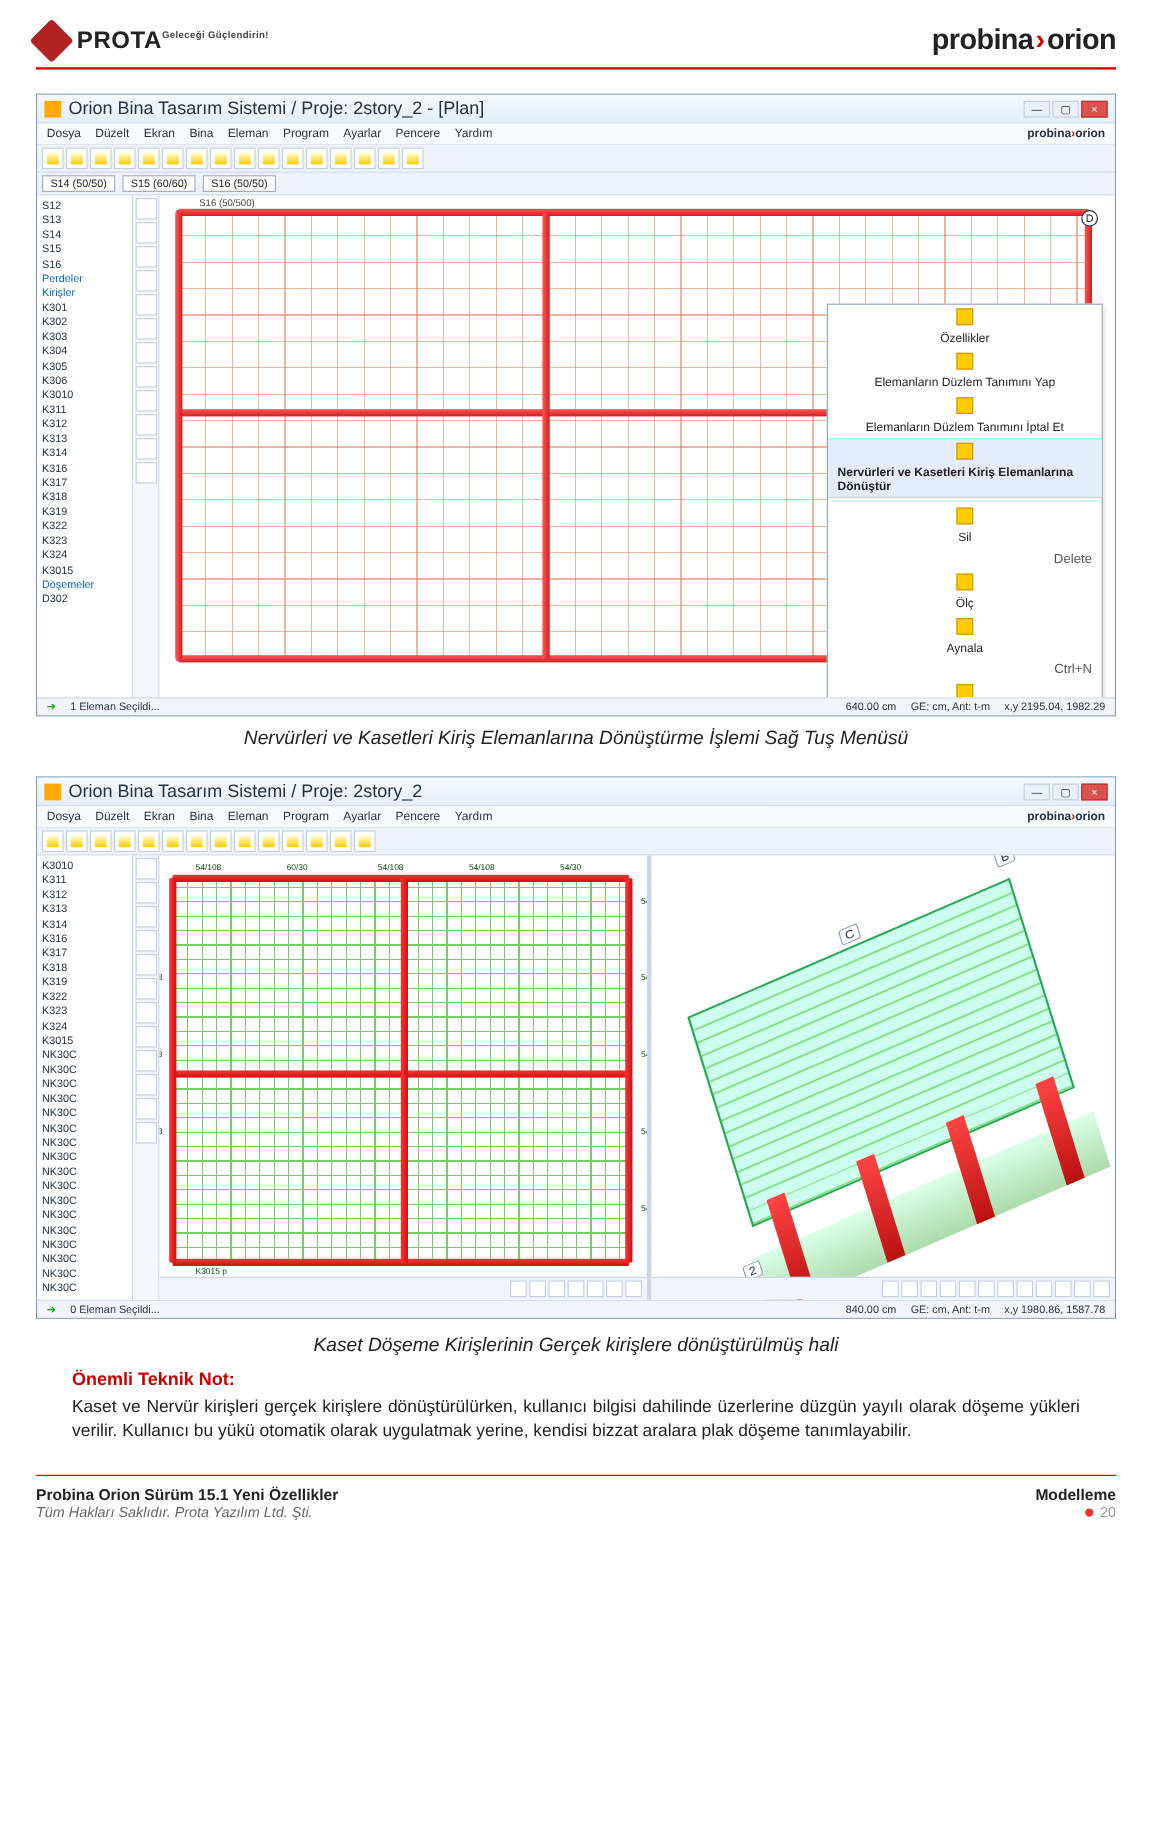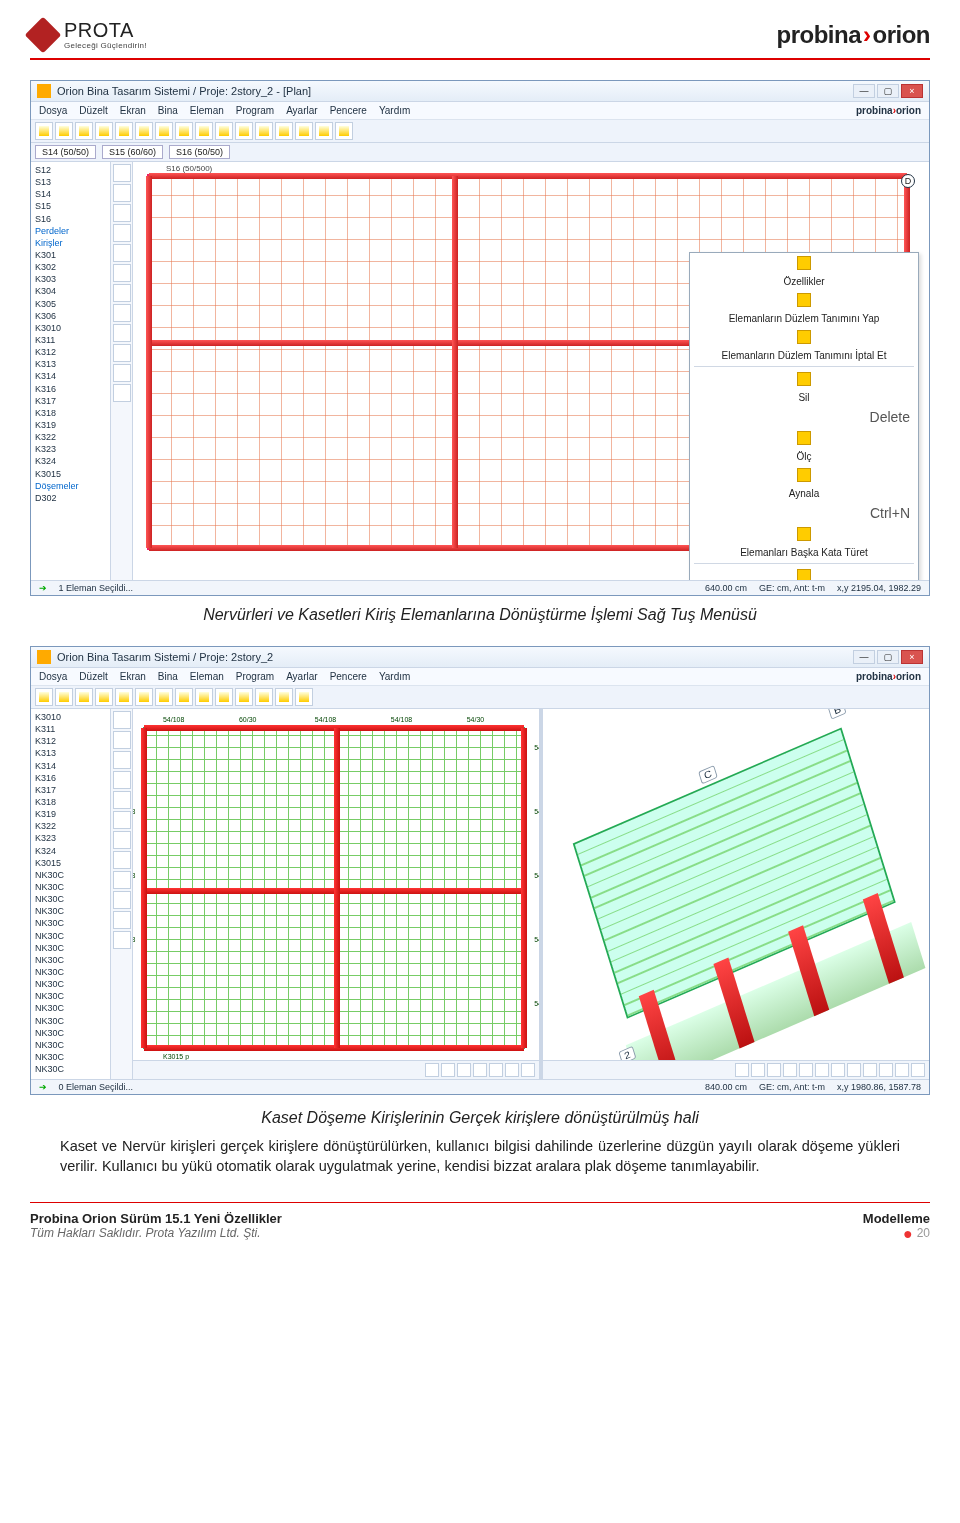--- a/index.html
+++ b/index.html
@@ -3,31 +3,31 @@
 <meta charset="utf-8">
 <style>
   * { box-sizing: border-box; margin: 0; padding: 0; }
   body { font-family: Arial, Helvetica, sans-serif; font-size: 12px; color: #222; background: #fff; width: 960px; margin: 0 auto; }
   .page { padding: 0 30px; }
 
   
   .doc-header { display: flex; justify-content: space-between; align-items: center; padding: 20px 0 8px; }
   .prota-logo { display: flex; align-items: center; gap: 8px; }
   .prota-logo .glyph { width: 26px; height: 26px; background: #b22222; transform: rotate(45deg); border-radius: 3px; }
-  .prota-logo .text { font-size: 20px; font-weight: 400; letter-spacing: .5px; color: #222; display: flex; flex-direction: column; line-height: 1; }
+  .prota-logo .text { font-size: 20px; font-weight: 700; letter-spacing: .5px; color: #222; display: flex; flex-direction: row; line-height: 1; }
   .prota-logo .tagline { font-size: 8px; letter-spacing: .3px; color: #444; margin-top: 2px; }
   .probina-logo { font-size: 24px; font-weight: 700; letter-spacing: -.5px; color: #222; }
   .probina-logo .sep { color: #d00; padding: 0 2px; }
   hr.header-rule { border: none; border-top: 2px solid #d00; margin-bottom: 20px; }
 
   
   .window { border: 1px solid #7b98bc; background: #fff; margin-bottom: 28px; box-shadow: 0 0 0 3px rgba(180,200,220,.25) inset; font-size: 10px; }
   .win-title { display: flex; align-items: center; background: linear-gradient(#f5f9fe,#e4edf7); padding: 3px 6px; border-bottom: 1px solid #cbd6e6; }
   .win-title .icon { width: 14px; height: 14px; background: #fa0; margin-right: 6px; }
-  .win-title .title-text { flex: 1; font-size: 11px; color: #234; }
+  .win-title .title-text { flex: 1; font-size: 15px; color: #234; }
   .win-title .win-btns { display: flex; gap: 2px; }
   .win-title .win-btns span { width: 22px; height: 14px; background: #eaf0f8; border: 1px solid #c2cfe0; display: inline-flex; align-items: center; justify-content: center; font-size: 9px; }
   .win-title .win-btns .close { background: #d9534f; color: #fff; border-color: #b33; }
   .menu { display: flex; gap: 12px; padding: 3px 8px; background: #f7faff; border-bottom: 1px solid #dce4ef; }
   .menu span { color: #234; }
   .menu .brand { margin-left: auto; font-size: 10px; font-weight: 600; color: #333; }
   .menu .brand .sep { color: #d00; }
   .toolbar { display: flex; gap: 2px; padding: 2px 4px; background: #eef3fb; border-bottom: 1px solid #cbd6e6; }
   .toolbar .tbtn { width: 18px; height: 18px; background: #fff; border: 1px solid #c2cfe0; position: relative; }
   .toolbar .tbtn::after{ content:""; position:absolute; inset:3px; background:linear-gradient(#ffd,#fc0); }
@@ -43,21 +43,21 @@
      repeating-linear-gradient(0deg, rgba(230,120,80,.55) 0 1px, transparent 1px 22px),
      repeating-linear-gradient(90deg, rgba(230,120,80,.55) 0 1px, transparent 1px 22px);
      background-color: #fff; }
   .plan-grid .col-lbl { position: absolute; top:-12px; font-size:8px; color:#444;padding-left:21px; }
   .plan-grid .hred { position:absolute; left:0; right:0; height:6px; background:linear-gradient(#f55,#c22);}
   .plan-grid .vred { position:absolute; top:0; bottom:0; width:6px; background:linear-gradient(90deg,#f55,#c22);}
   .ctx { position: absolute; right: 10px; top: 90px; background: #fff; border: 1px solid #9ab; box-shadow: 2px 2px 4px rgba(0,0,0,.15); width: 230px; font-size: 10px; }
   .ctx .row { display: flex; align-items: center; gap: 6px; padding: 3px 8px; flex-direction: column; }
   .ctx .row.hi { background: #e2ecfb; border-top: 1px solid #9fc; border-bottom: 1px solid #9fc; font-weight: 600; }
   .ctx .sep { height: 1px; background: #d0d8e4; margin: 2px 4px; }
-  .ctx .sc { margin-left: auto; color: #555; font-size: 14px; }
+  .ctx .sc { margin-left: auto; color: #555; font-size: 11px; }
   .ctx .ic { width: 14px; height: 14px; background:#fc0; border:1px solid #c90; }
   .status { display: flex; align-items: center; gap: 12px; padding: 2px 8px; border-top: 1px solid #cbd6e6; background: #f1f5fb; font-size: 9px; color: #234; }
   .status .arrow { color: #0a0; }
   .status .spacer { flex: 1; }
 
   
   .window.two .workspace { height: 370px; }
   .dualcanvas { flex: 1; display: flex; }
   .panelA { flex: 1.05; border-right: 4px solid #cbd6e6; position: relative; overflow: hidden; background:#fff;}
   .panelB { flex: 1; position: relative; overflow: hidden; background:#fff;}
@@ -224,20 +224,24 @@
               <span>Özellikler</span>
             </div>
           <div class="row">
               <span class="ic"></span>
               <span>Elemanların Düzlem Tanımını Yap</span>
             </div>
           <div class="row">
               <span class="ic"></span>
               <span>Elemanların Düzlem Tanımını İptal Et</span>
             </div>
+          <div class="row hi">
+              <span class="ic"></span>
+              <span>Nervürleri ve Kasetleri Kiriş Elemanlarına Dönüştür</span>
+            </div>
           <div class="sep"></div>
           <div class="row">
               <span class="ic"></span>
               <span>Sil</span>
               <span class="sc">Delete</span>
             </div>
           <div class="row">
               <span class="ic"></span>
               <span>Ölç</span>
             </div>
@@ -434,20 +438,21 @@
       <span class="spacer"></span>
       <span>840.00 cm</span>
       <span>GE: cm, Ant: t-m</span>
       <span>x,y 1980.86, 1587.78</span>
     </div>
   </div>
 
   <p class="caption2">Kaset Döşeme Kirişlerinin Gerçek kirişlere dönüştürülmüş hali</p>
 
   <div class="note">
+    <div class="note-title">Önemli Teknik Not:</div>
     <p>Kaset ve Nervür kirişleri gerçek kirişlere dönüştürülürken, kullanıcı bilgisi dahilinde üzerlerine düzgün yayılı olarak döşeme yükleri verilir. Kullanıcı bu yükü otomatik olarak uygulatmak yerine, kendisi bizzat aralara plak döşeme tanımlayabilir.</p>
   </div>
 
   <hr class="footer-rule">
   <div class="doc-footer">
     <div class="left">
       <div class="bold">Probina Orion Sürüm 15.1 Yeni Özellikler</div>
       <div class="sub">Tüm Hakları Saklıdır. Prota Yazılım Ltd. Şti.</div>
     </div>
     <div class="right">

